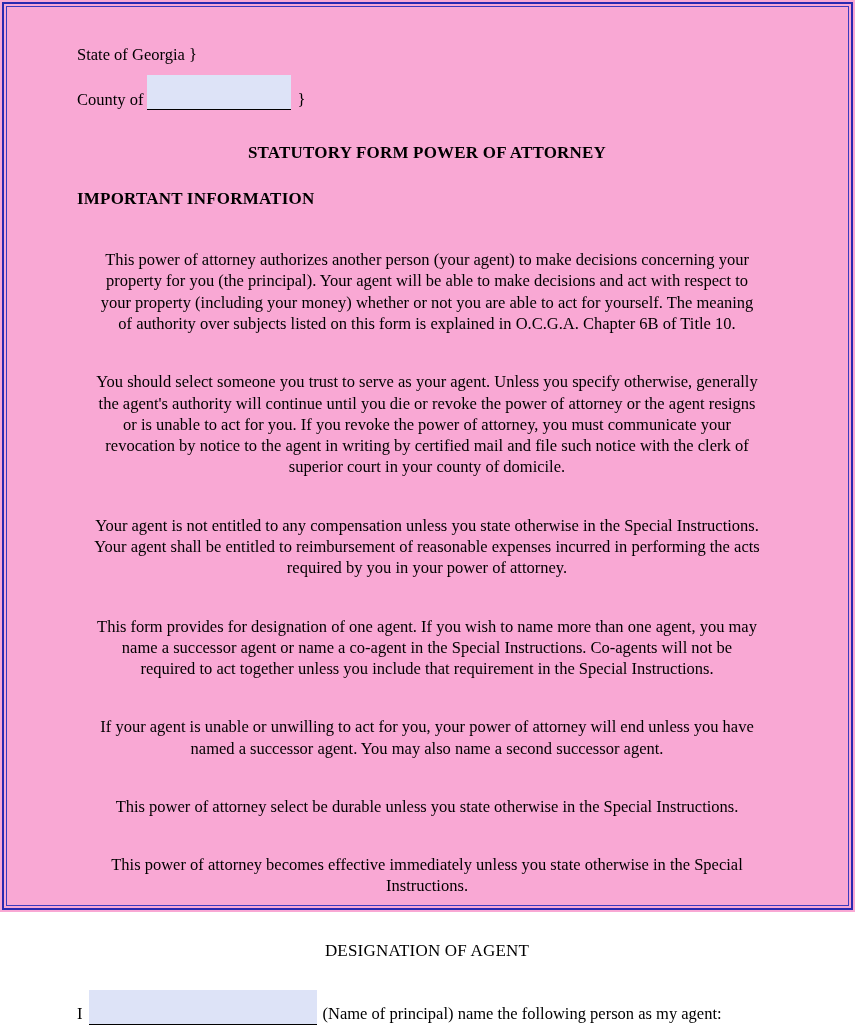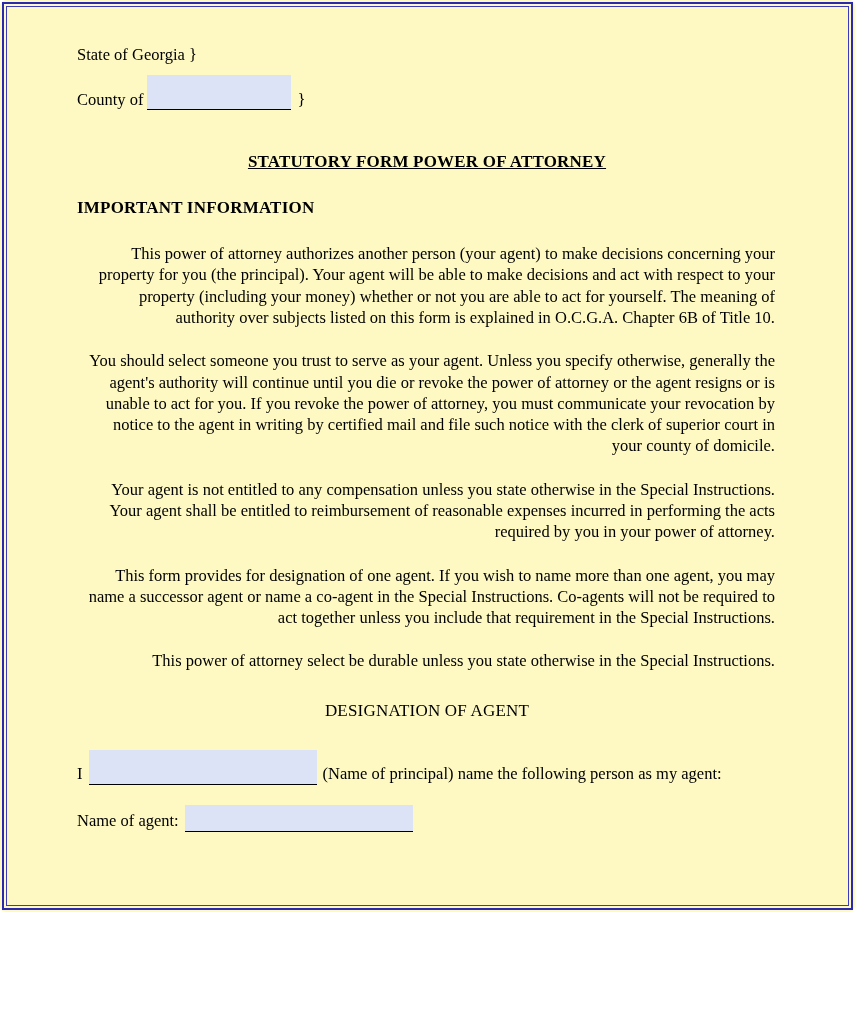--- a/index.html
+++ b/index.html
@@ -12,22 +12,21 @@
     height: 1036px;
     font-family: "Liberation Serif", serif;
     color: #000000;
     overflow: hidden;
   }
   #page {
     position: relative;
     width: 855px;
     height: 912px;
     box-sizing: border-box;
-    background: #fef9c3;
-    border-radius: 6px;
+    background: #f9a8d4;
   }
   
   #frame-outer {
     position: absolute;
     left: 2px;
     top: 2px;
     right: 2px;
     bottom: 2px;
     border: 2px solid #2a2ab0;
     box-sizing: border-box;
@@ -51,63 +50,62 @@
   }
   .row-line {
     display: flex;
     align-items: flex-end;
     white-space: nowrap;
   }
   .state-line {
     margin-bottom: 10px;
   }
   .county-line {
-    margin-bottom: 25px;
+    margin-bottom: 16px;
   }
   .fill-blank {
     display: inline-block;
     background: #dde3f7;
     border-bottom: 1px solid #000000;
     height: 17px;
     vertical-align: bottom;
   }
   .blank-county {
     width: 144px;
     height: 34px;
     margin: 0 6px 0 4px;
   }
   h1.title {
     text-align: center;
     font-size: 17px;
     font-weight: bold;
     margin: 0 0 0 0;
     padding: 16px 0 0 0;
     letter-spacing: 0.2px;
-    text-decoration: underline;
   }
   h2.subtitle {
     text-align: left;
     font-size: 17px;
     font-weight: bold;
     margin: 0;
     padding: 24px 0 0 0;
     letter-spacing: 0.2px;
   }
   h2.section {
     text-align: center;
     font-size: 17px;
     font-weight: normal;
     margin: 0;
     padding: 26px 0 0 0;
     letter-spacing: 0.2px;
   }
   p.para {
-    margin: 2px;
+    margin: 17px;
     padding: 20px 0 0 0;
-    text-align: right;
+    text-align: center;
     font-size: 16.5px;
     line-height: 1.29;
   }
   p.para.first {
     padding-top: 22px;
   }
   .designation-block {
     padding-top: 14px;
   }
   .principal-line {
@@ -155,21 +153,23 @@
     </div>
 
     <h1 class="title">STATUTORY FORM POWER OF ATTORNEY</h1>
 
     <h2 class="subtitle">IMPORTANT INFORMATION</h2>
 
     <p class="para first">This power of attorney authorizes another person (your agent) to make decisions concerning your property for you (the principal). Your agent will be able to make decisions and act with respect to your property (including your money) whether or not you are able to act for yourself. The meaning of authority over subjects listed on this form is explained in O.C.G.A. Chapter 6B of Title 10.</p>
     <p class="para">You should select someone you trust to serve as your agent. Unless you specify otherwise, generally the agent's authority will continue until you die or revoke the power of attorney or the agent resigns or is unable to act for you. If you revoke the power of attorney, you must communicate your revocation by notice to the agent in writing by certified mail and file such notice with the clerk of superior court in your county of domicile.</p>
     <p class="para">Your agent is not entitled to any compensation unless you state otherwise in the Special Instructions. Your agent shall be entitled to reimbursement of reasonable expenses incurred in performing the acts required by you in your power of attorney.</p>
     <p class="para">This form provides for designation of one agent. If you wish to name more than one agent, you may name a successor agent or name a co-agent in the Special Instructions. Co-agents will not be required to act together unless you include that requirement in the Special Instructions.</p>
+    <p class="para">If your agent is unable or unwilling to act for you, your power of attorney will end unless you have named a successor agent. You may also name a second successor agent.</p>
     <p class="para">This power of attorney select be durable unless you state otherwise in the Special Instructions.</p>
+    <p class="para">This power of attorney becomes effective immediately unless you state otherwise in the Special Instructions.</p>
 
     <h2 class="section">DESIGNATION OF AGENT</h2>
 
     <div class="designation-block">
       <div class="principal-line">
         <span>I</span>
         <span class="fill-blank blank-principal"></span>
         <span>(Name of principal) name the following person as my agent:</span>
       </div>
 

